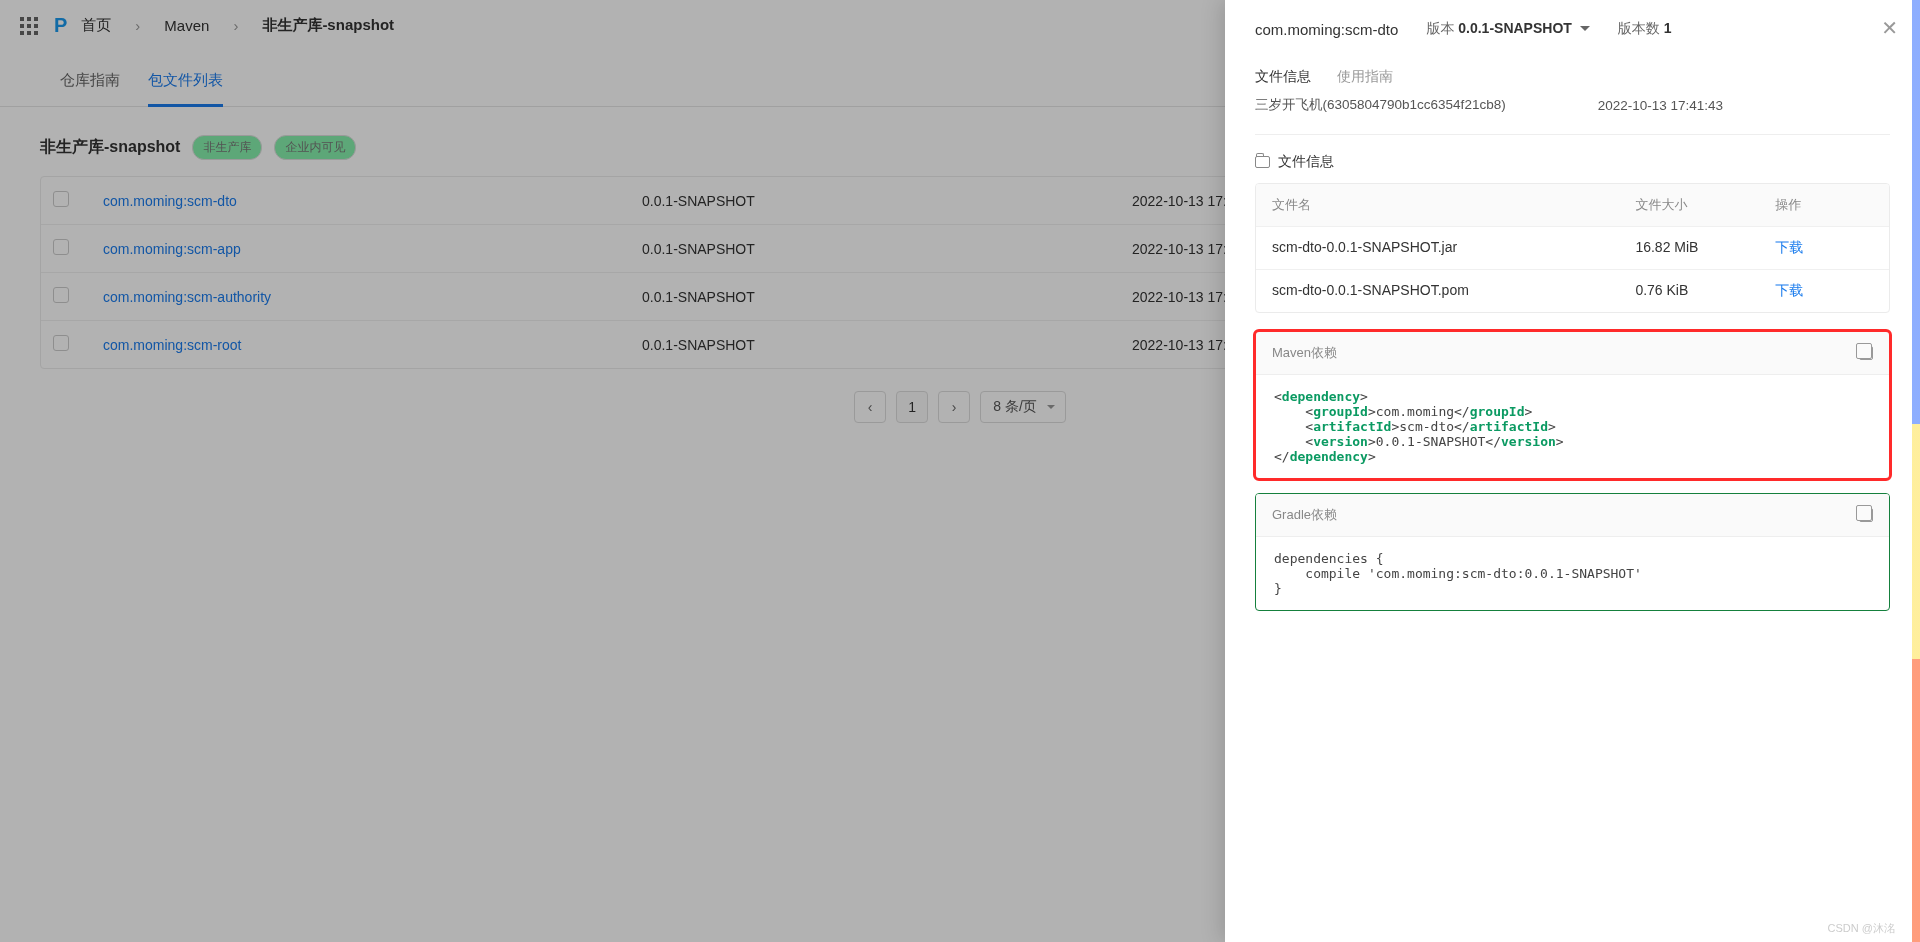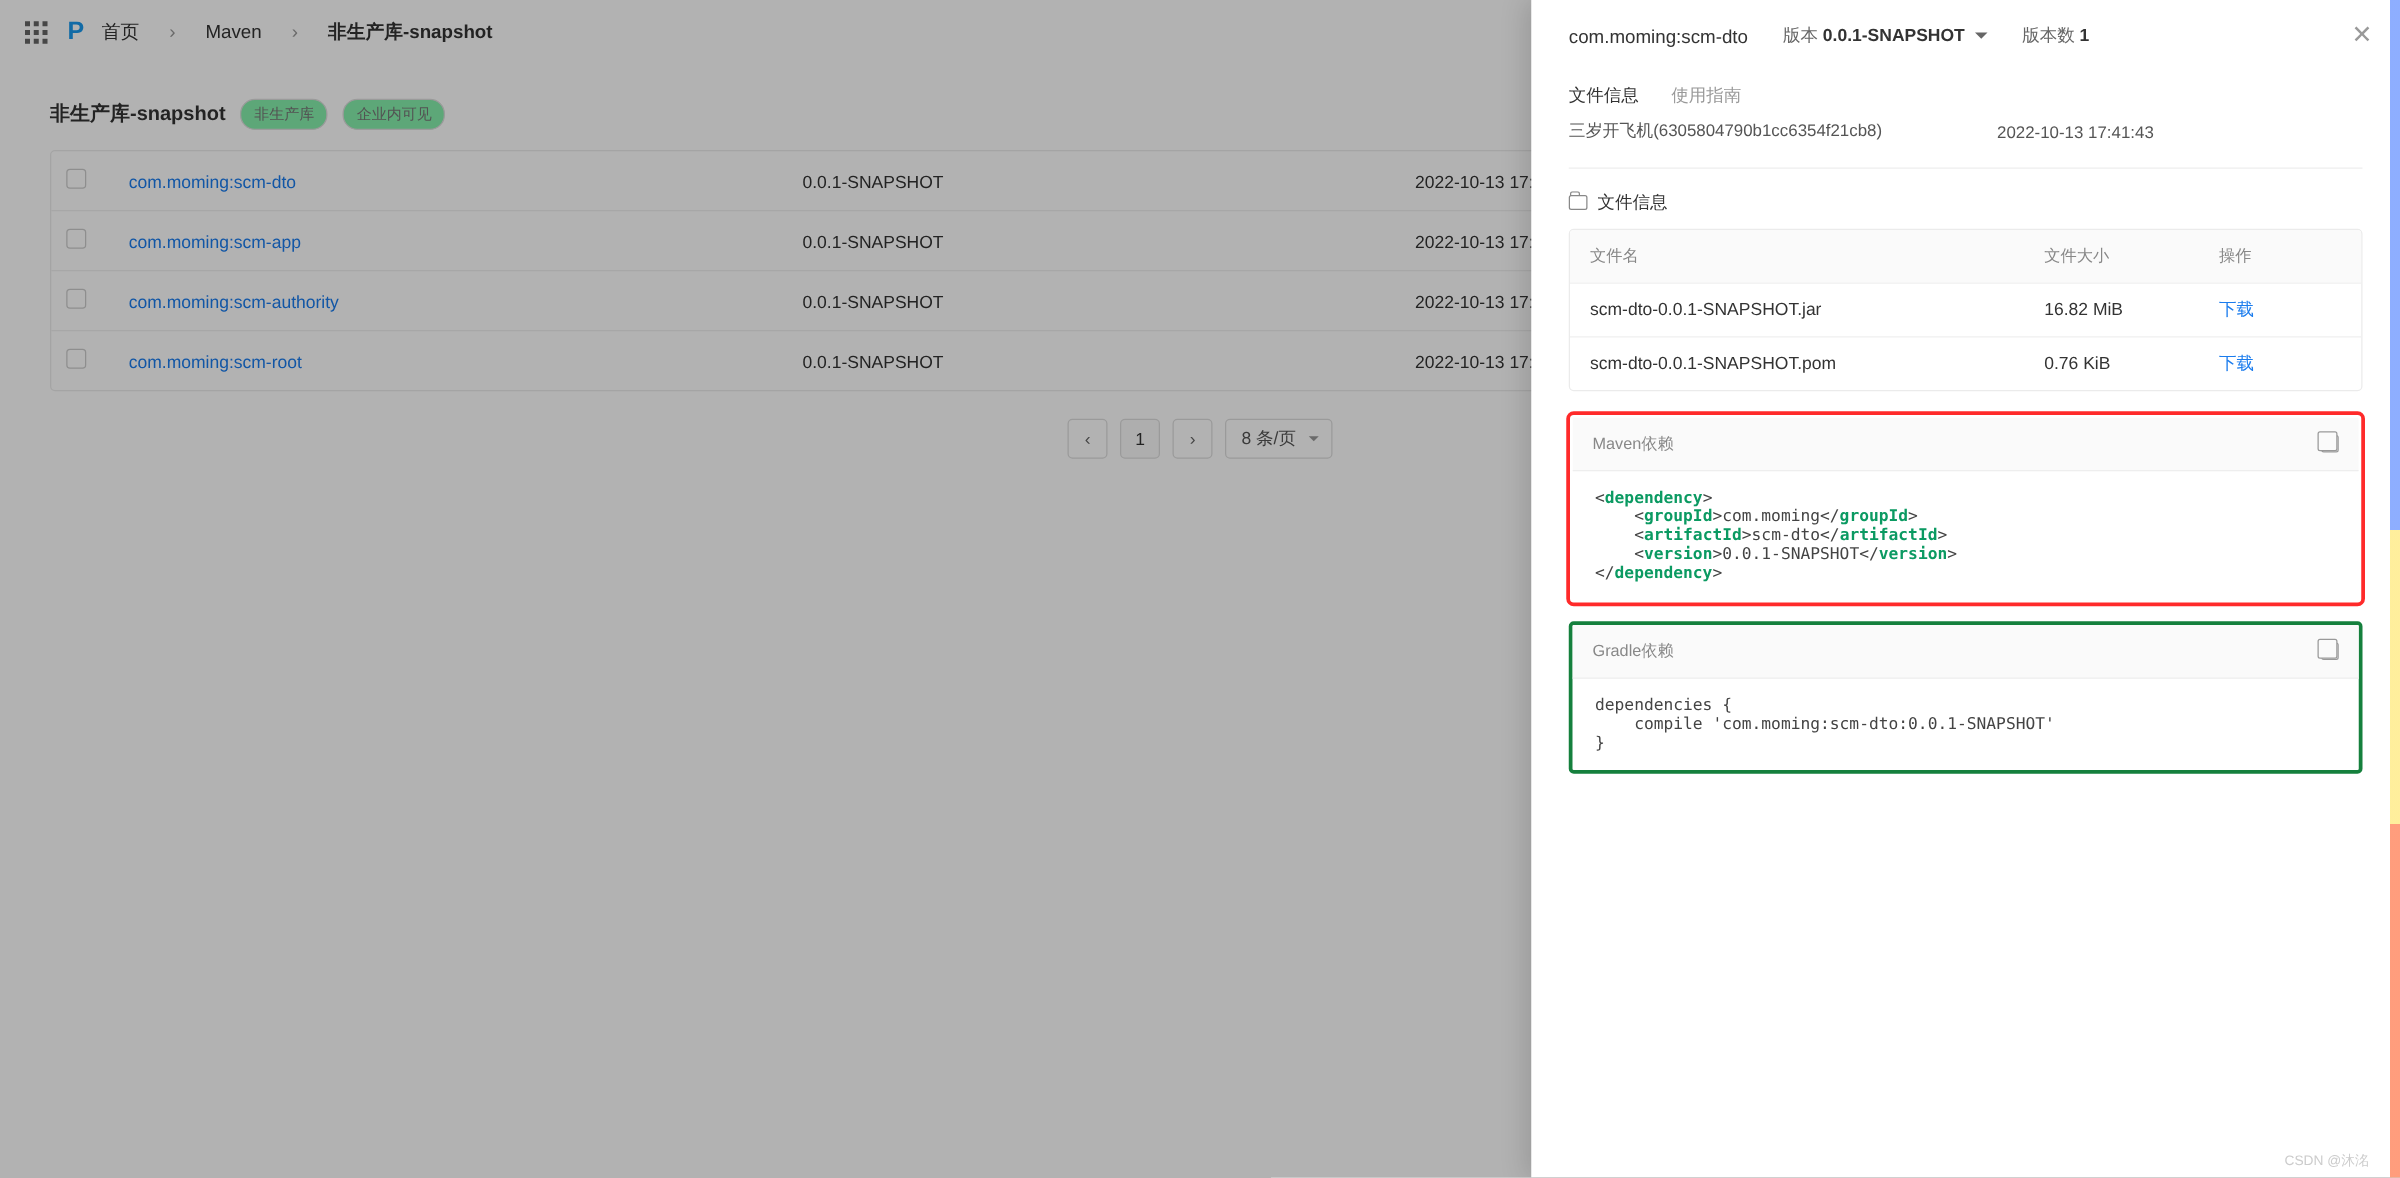--- a/index.html
+++ b/index.html
@@ -64,21 +64,21 @@
     .dep-ico { width:14px; height:14px; display:inline-flex; align-items:center; justify-content:center; position: relative; }
     .dep-ico::before, .dep-ico::after { content:""; position:absolute; background:#888; }
     .dep-ico::before { width:14px; height:1.5px; top:3px; }
     .dep-ico::after { width:14px; height:1.5px; top:9px; }
     
     .file-table { border:1px solid #ebebeb; border-radius:4px; overflow:hidden; }
     .file-table .fh { display:grid; grid-template-columns: 2.6fr 1fr 0.7fr; padding:12px 16px; background:#fafafa; color:#888; font-size:13px; }
     .file-table .fr { display:grid; grid-template-columns: 2.6fr 1fr 0.7fr; padding:12px 16px; border-top:1px solid #f0f0f0; }
     .dl-link { color:#1b7ced; cursor:pointer; }
     
-    .code-card { border:3px solid #15803d; border-radius:4px; overflow:hidden; margin-bottom: 14px; }
+    .code-card { border:1px solid #15803d; border-radius:4px; overflow:hidden; margin-bottom: 14px; }
     .code-card.highlighted { outline: 3px solid #ff2a2a; outline-offset: -1px; border-color: transparent; }
     .code-head { background:#fafafa; padding:12px 16px; display:flex; align-items:center; justify-content:space-between; color:#888; font-size:13px; border-bottom:1px solid #eee; }
     .copy-ico { width:14px; height:14px; border:1.5px solid #999; border-radius:2px; position:relative; cursor:pointer; }
     .copy-ico::after { content:""; width:14px; height:14px; border:1.5px solid #999; border-radius:2px; position:absolute; top:-4px; left:-4px; background:#fafafa; }
     .code-body { padding:14px 18px; font-family: ui-monospace, SFMono-Regular, Menlo, Consolas, monospace; font-size:13px; white-space:pre; color:#444; overflow-x:auto; }
     .tag-g { color:#0b9a62; font-weight:600; }
     
     .watermark { position:fixed; bottom:6px; right:25px; color:#ccc; font-size:11px; z-index:20; }
     .side-stripe { position: fixed; top:0; right:0; bottom:0; width:8px; z-index: 30; background: linear-gradient(180deg, #7aa0ff 0%, #7aa0ff 45%, #ffec8b 45%, #ffec8b 70%, #ff8c66 70%, #ff8c66 100%); opacity: 0.85; }
   </style>
@@ -102,20 +102,24 @@
       <div class="p-logo">P</div>
       <div class="breadcrumb">
         <span class="bc-link">首页</span>
         <span class="sep">›</span>
         <span class="bc-link">Maven</span>
         <span class="sep">›</span>
         <span class="current">非生产库-snapshot</span>
       </div>
     </div>
 
+    <div class="tabs-row">
+      <div class="tab-item">仓库指南</div>
+      <div class="tab-item active">包文件列表</div>
+    </div>
 
     <div class="repo-header">
       <span class="repo-title">非生产库-snapshot</span>
       <span class="tag-badge">非生产库</span>
       <span class="tag-badge">企业内可见</span>
     </div>
 
     <div class="table-wrap">
       <div class="pkg-table">
         <div id="pkg-rows">

